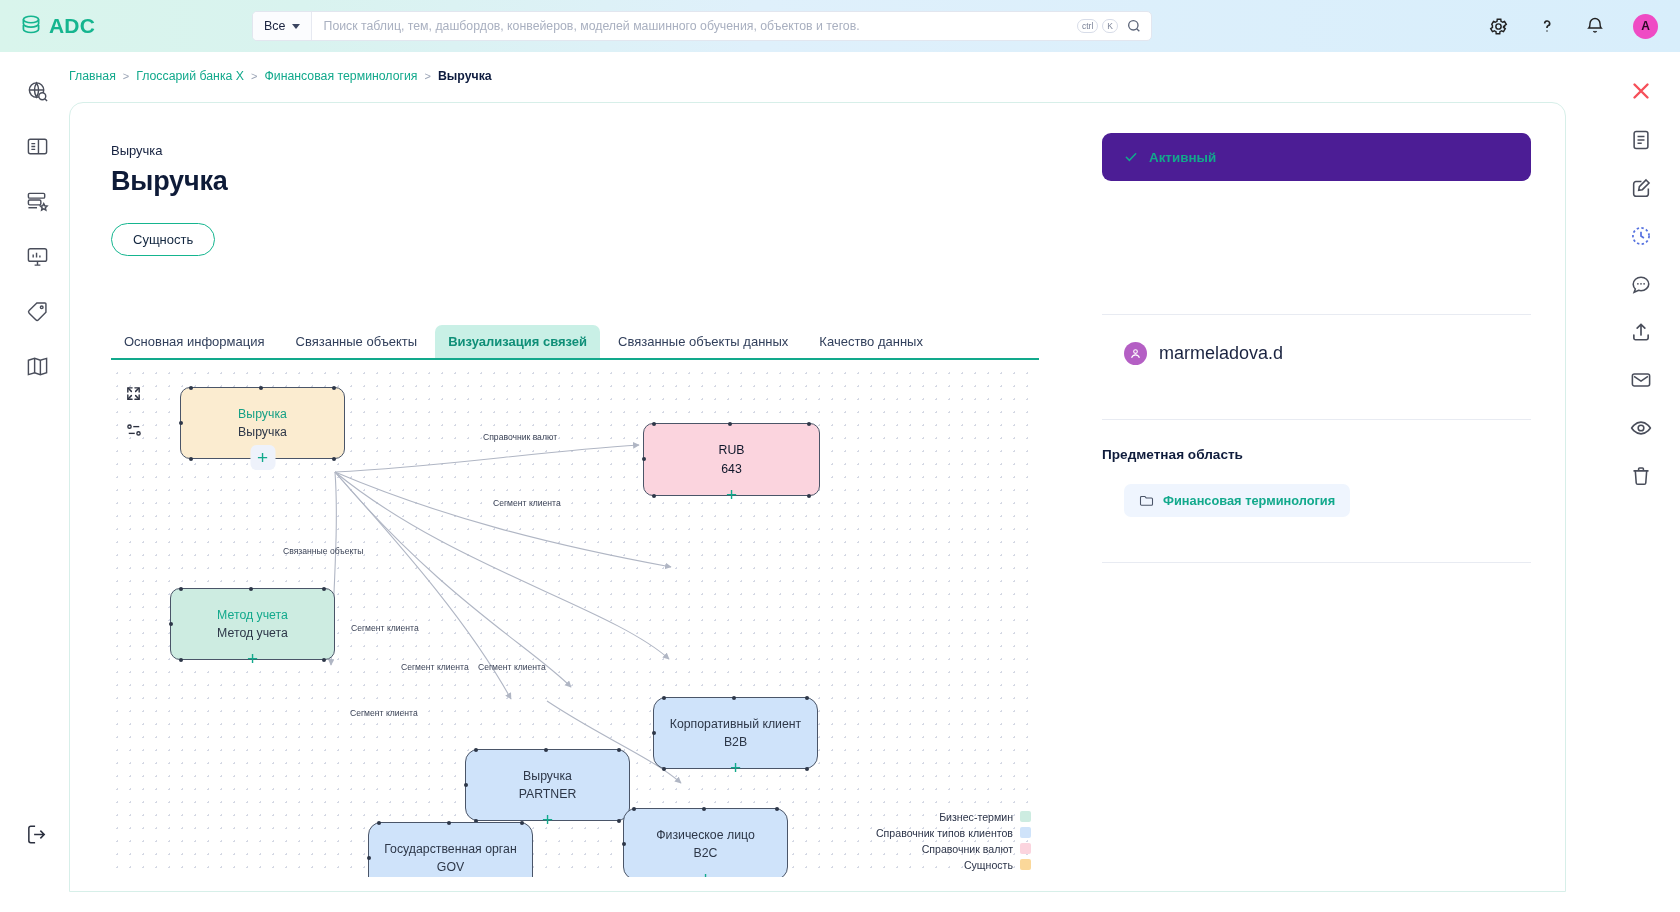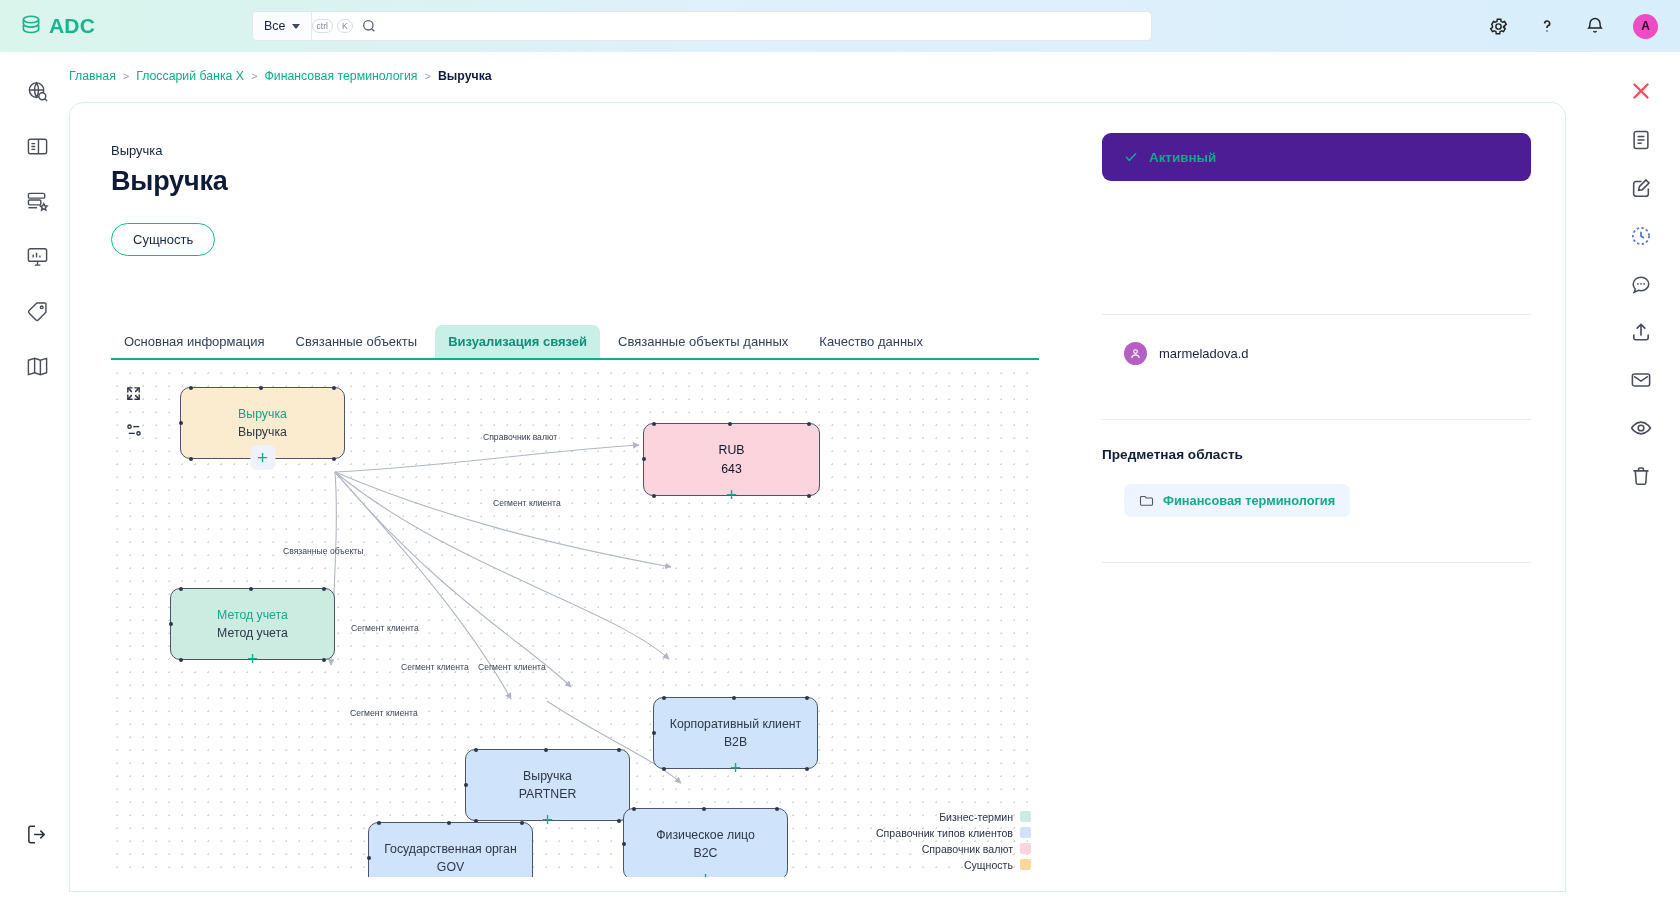--- a/index.html
+++ b/index.html
@@ -108,21 +108,21 @@
     cursor:pointer;
   }
   .node .n1{font-size:12.3px;line-height:1.5;}
   .node .n2{font-size:12.3px;line-height:1.5;color:#2d3748;}
   .node.entity{background:#fbecd0;}
   .node.entity .n1{color:#16a085;}
   .node.term{background:#cdece1;}
   .node.term .n1{color:#12a98c;}
   .node.cur{background:#fbd4de;}
   .node.cur .n1,.node.cur .n2{color:#0f172a;}
-  .node.client{background:#cfe3fa;}
+  .node.client{background:#cfe3fa;border-radius:13px;}
   .node.client .n1,.node.client .n2{color:#2d3748;}
 
   .handle{position:absolute;width:4px;height:4px;border-radius:50%;background:#2d3748;}
   .plus{
     position:absolute;left:50%;bottom:-12px;transform:translateX(-50%);
     width:25px;height:25px;border-radius:6px;background:#eef2fb;color:#12a98c;
     display:flex;align-items:center;justify-content:center;font-size:19px;line-height:1;
     cursor:pointer;font-weight:400;
   }
   .plus.plain{background:transparent;}
@@ -140,21 +140,21 @@
     gap:11px;padding-left:22px;
   }
   .status-txt{color:#12a98c;font-size:13.4px;font-weight:700;}
   .divider{height:1px;background:#e8ebf2;margin:133px 0 0 0;}
   .sec-title{font-size:13.6px;font-weight:700;color:#0f1c3c;margin-top:27px;}
   .owner-row{display:flex;align-items:center;gap:12px;margin-top:27px;margin-left:22px;}
   .ava-purple{
     width:23px;height:23px;border-radius:50%;background:#b45fc4;
     display:flex;align-items:center;justify-content:center;
   }
-  .owner-name{font-size:13px;color:#1a2340;cursor:pointer;}
+  .owner-name{font-size:18px;color:#1a2340;cursor:pointer;}
   .divider2{height:1px;background:#e8ebf2;margin-top:54px;}
   .domain-chip{
     margin-top:22px;margin-left:22px;display:inline-flex;align-items:center;gap:9px;
     background:#eff5fe;border-radius:7px;padding:9px 15px;cursor:pointer;
   }
   .domain-chip span{font-size:12.8px;color:#12a98c;font-weight:700;}
   .divider3{height:1px;background:#e8ebf2;margin-top:45px;}
 </style>
 </head>
 <body>
@@ -169,20 +169,21 @@
       </svg>
     </span>
     <span class="logo-text">ADC</span>
   </div>
 
   <div class="search-shell">
     <div class="search-scope">
       <span>Все</span>
       <i class="chev"></i>
     </div>
+    <input class="search-input" type="text" placeholder="Поиск таблиц, тем, дашбордов, конвейеров, моделей машинного обучения, объектов и тегов." style="">
     <span class="kbd">ctrl</span>
     <span class="kbd">K</span>
     <span class="search-icon">
       <svg width="16" height="16" viewBox="0 0 24 24" fill="none" stroke="#5b6478" stroke-width="2">
         <circle cx="11" cy="11" r="7"></circle>
           <path d="M20 20l-4-4"></path>
       </svg>
     </span>
   </div>
 

